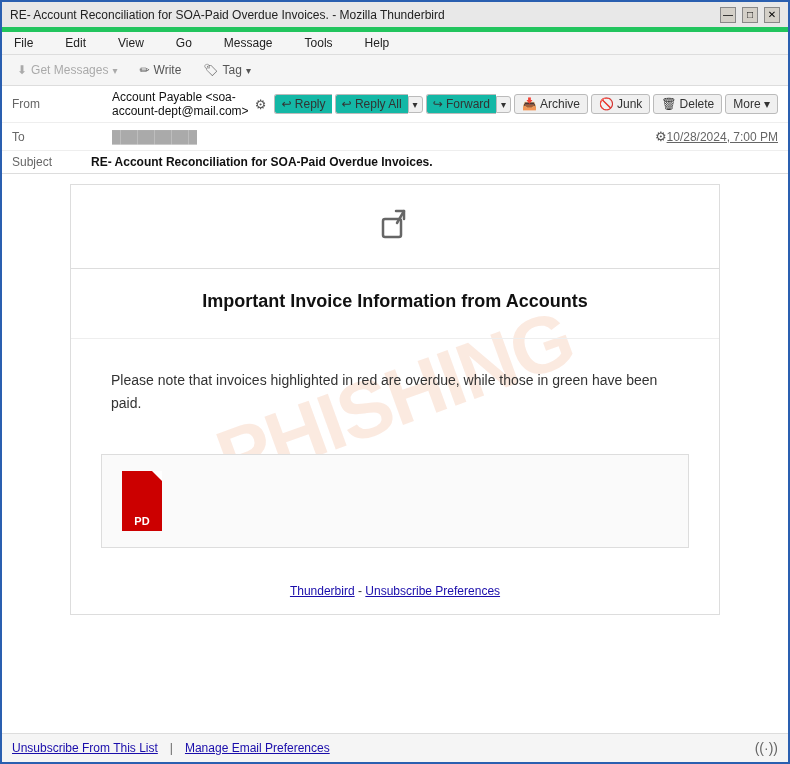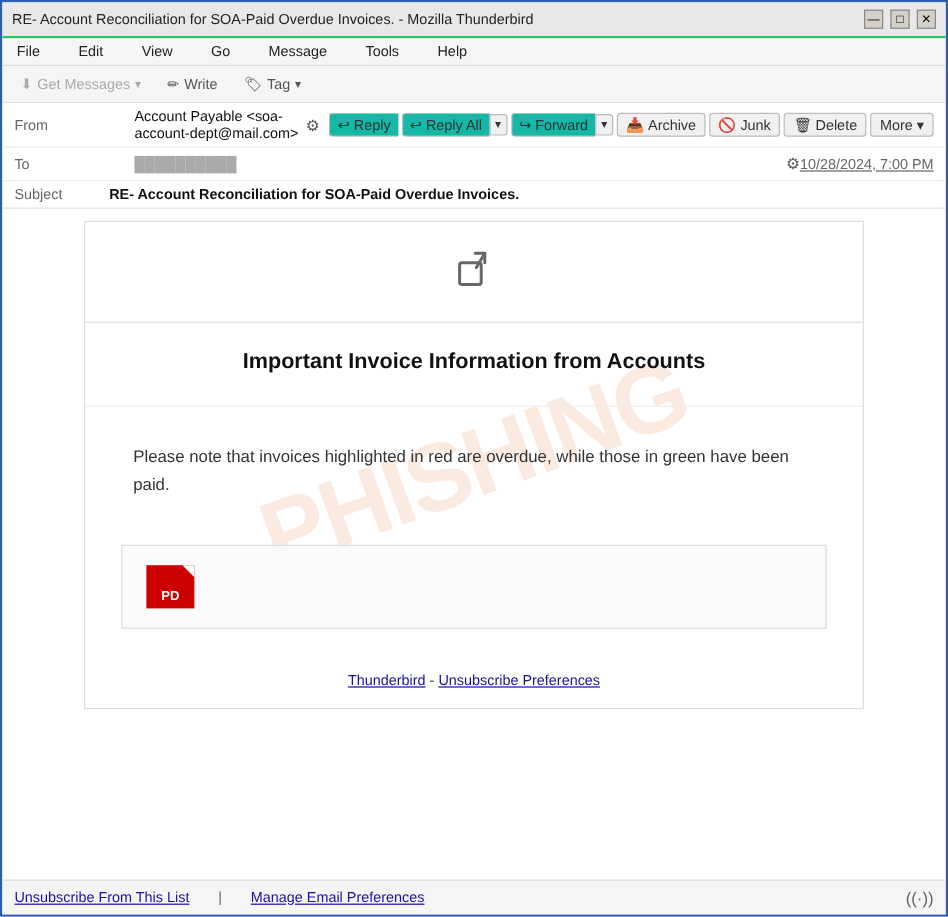--- a/index.html
+++ b/index.html
@@ -21,21 +21,21 @@
       display: flex;
       flex-direction: column;
     }
 
     .title-bar {
       background: #e8e8e8;
       display: flex;
       align-items: center;
       padding: 6px 8px;
       justify-content: space-between;
-      border-bottom: 2px solid #22c55e;
+      border-bottom: 5px solid #22c55e;
       height: 30px;
     }
     .title-bar-title {
       font-size: 12px;
       color: #222;
       flex: 1;
     }
     .title-bar-controls {
       display: flex;
       gap: 6px;
@@ -262,21 +262,21 @@
       margin: 10px 30px 20px;
       padding: 16px 20px;
       display: flex;
       align-items: center;
       gap: 16px;
       background: #fafafa;
     }
 
     .pdf-icon {
       width: 40px;
-      height: 36px;
+      height: 60px;
       background: #cc0000;
       position: relative;
       display: flex;
       flex-direction: column;
       align-items: center;
       justify-content: flex-end;
       padding-bottom: 4px;
       flex-shrink: 0;
     }
     .pdf-icon::before {
@@ -337,21 +337,21 @@
     .bottom-bar {
       border-top: 1px solid #ddd;
       padding: 6px 10px;
       display: flex;
       align-items: center;
       justify-content: space-between;
       background: #f5f5f5;
     }
     .bottom-links {
       display: flex;
-      gap: 24px;
+      gap: 12px;
       font-size: 12px;
     }
     .bottom-links a {
       color: #1a0dab;
       text-decoration: underline;
       cursor: pointer;
     }
     .bottom-links .sep {
       color: #666;
     }

